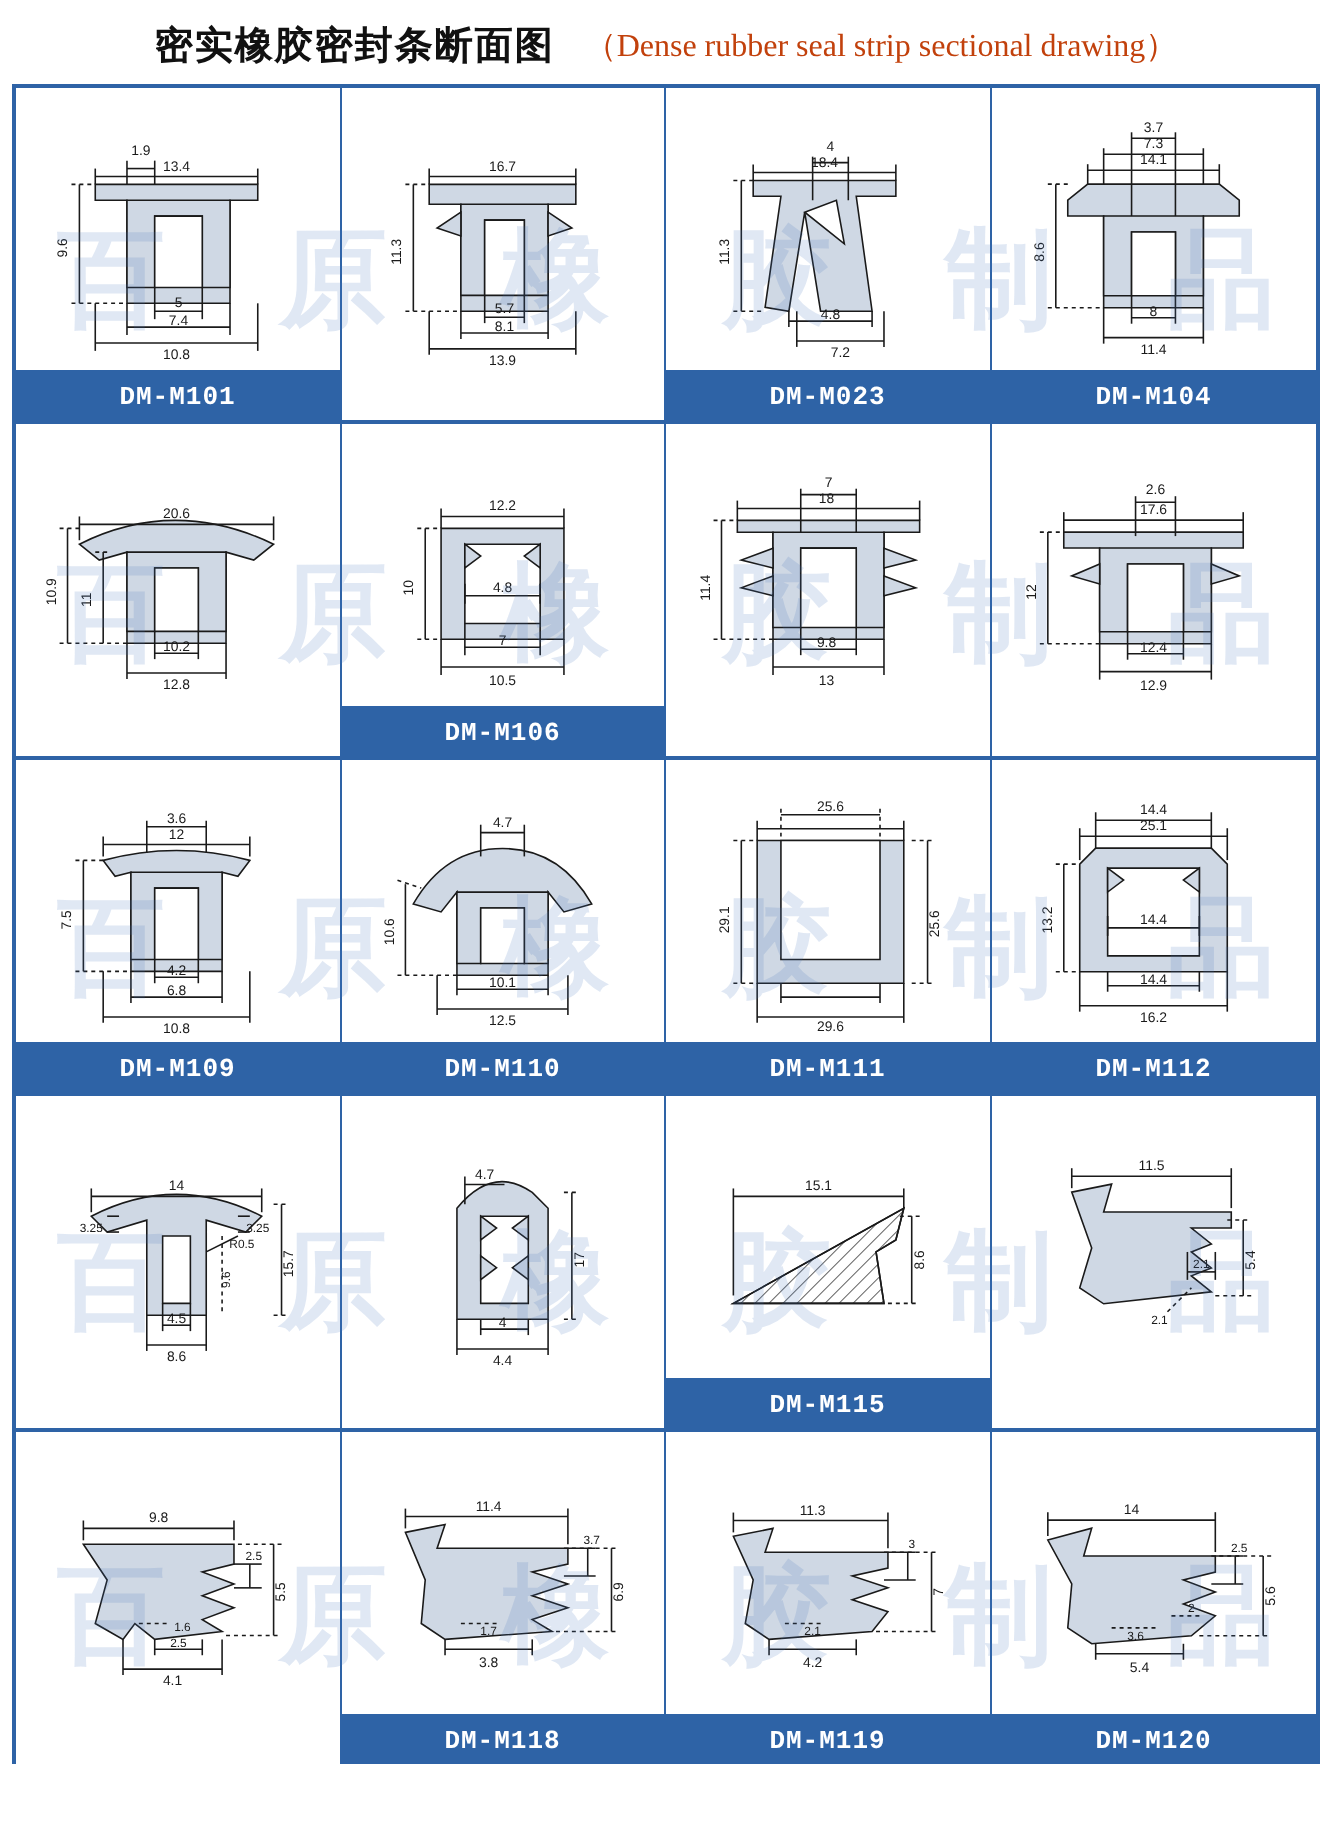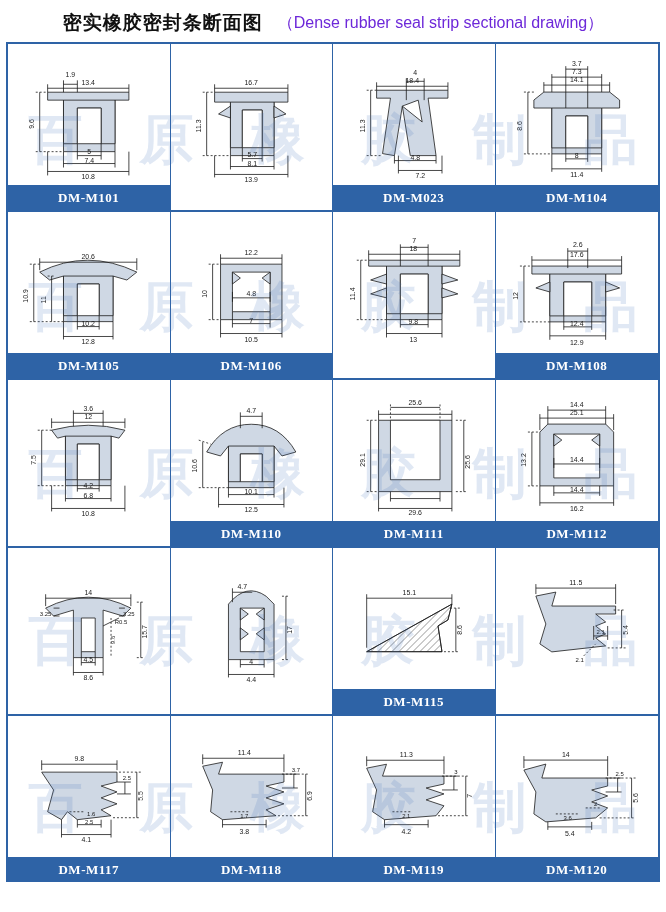--- a/index.html
+++ b/index.html
@@ -25,23 +25,23 @@
     box-sizing:border-box;
   }
   .title-bar .t-cn{
     font-family:"DejaVu Sans", sans-serif;
     font-weight:bold;
     font-size:19px;
     color:#111;
     letter-spacing:1px;
   }
   .title-bar .t-en{
-    font-family:Liberation Sans, sans-serif;
+    font-family:Liberation Serif, serif;
     font-size:16px;
-    color:#6d28d9;
+    color:#c2410c;
     margin-left:15px;
   }
   
   .grid{
     position:relative;
     margin:0 6px;
     border:2px solid #2e63a6;
     border-bottom:none;
     box-sizing:border-box;
   }
@@ -69,21 +69,21 @@
     height:24px;
     background:#2e63a6;
     color:#ffffff;
     font-size:13px;
     font-weight:bold;
     letter-spacing:.5px;
     display:flex;
     align-items:center;
     justify-content:center;
     border-top:1px solid #2e63a6;
-    font-family:Liberation Serif, serif;
+    font-family:Liberation Mono, monospace;
   }
   .row-sep{
     height:2px;
     background:#2e63a6;
   }
   .wm-row{
     position:absolute;
     left:0;right:0;
     height:141px;
     display:flex;
@@ -283,21 +283,20 @@
             </g>
             <g fill="#1a1a1a" font-family="Liberation Sans, sans-serif" font-size="7" text-anchor="middle">
               <text x="81" y="47">20.6</text>
               <text x="20" y="84" transform="rotate(-90 20 84)">10.9</text>
               <text x="38" y="88" transform="rotate(-90 38 88)">11</text>
               <text x="81" y="114">10.2</text>
               <text x="81" y="133">12.8</text>
             </g>
           </svg>
         </div>
-        <div class="label">DM-M105</div>
       </div>
 
       <div class="cell">
         <div class="fig">
           <svg viewBox="0 0 163 141">
             <g stroke="#1a1a1a" fill="none" stroke-width="0.8">
               <path d="M50 52 L112 52 L112 108 L50 108 Z" fill="#cfd8e4"></path>
               <path d="M62 60 L100 60 L100 100 L62 100 Z" fill="#ffffff"></path>
               <path d="M62 60 L70 66 L62 72 Z" fill="#cfd8e4"></path>
               <path d="M100 60 L92 66 L100 72 Z" fill="#cfd8e4"></path>
@@ -394,21 +393,20 @@
             </g>
             <g fill="#1a1a1a" font-family="Liberation Sans, sans-serif" font-size="7" text-anchor="middle">
               <text x="81" y="45">17.6</text>
               <text x="82" y="35">2.6</text>
               <text x="22" y="84" transform="rotate(-90 22 84)">12</text>
               <text x="81" y="114">12.4</text>
               <text x="81" y="133">12.9</text>
             </g>
           </svg>
         </div>
-        <div class="label">DM-M108</div>
       </div>
     </div>
     <div class="row-sep"></div>
 
     <div class="row">
 
       <div class="cell">
         <div class="fig">
           <svg viewBox="0 0 163 141">
             <g stroke="#1a1a1a" fill="none" stroke-width="0.8">
@@ -437,20 +435,21 @@
             <g fill="#1a1a1a" font-family="Liberation Sans, sans-serif" font-size="7" text-anchor="middle">
               <text x="81" y="39">12</text>
               <text x="81" y="31">3.6</text>
               <text x="28" y="80" transform="rotate(-90 28 80)">7.5</text>
               <text x="81" y="108">4.2</text>
               <text x="81" y="118">6.8</text>
               <text x="81" y="137">10.8</text>
             </g>
           </svg>
         </div>
+        <div class="label">DM-M109</div>
       </div>
 
       <div class="cell">
         <div class="fig">
           <svg viewBox="0 0 163 141">
             <g stroke="#1a1a1a" fill="none" stroke-width="0.8">
               <path d="M36 72 Q52 44 81 44 Q110 44 126 72 L112 76 L104 66 L104 108 L58 108 L58 66 L50 76 Z" fill="#cfd8e4"></path>
               <path d="M58 66 L104 66 L104 102 L92 102 L92 74 L70 74 L70 102 L58 102 Z" fill="#cfd8e4"></path>
               <path d="M70 74 L92 74 L92 102 L70 102 Z" fill="#ffffff"></path>
               <line x1="70" y1="32" x2="70" y2="48"></line>
@@ -711,21 +710,20 @@
             <g fill="#1a1a1a" font-family="Liberation Sans, sans-serif" font-size="7" text-anchor="middle">
               <text x="72" y="45">9.8</text>
               <text x="120" y="64" font-size="6">2.5</text>
               <text x="136" y="80" transform="rotate(-90 136 80)">5.5</text>
               <text x="84" y="100" font-size="6">1.6</text>
               <text x="82" y="108" font-size="6">2.5</text>
               <text x="79" y="127">4.1</text>
             </g>
           </svg>
         </div>
-        <div class="label">DM-M117</div>
       </div>
 
       <div class="cell">
         <div class="fig">
           <svg viewBox="0 0 163 141">
             <g stroke="#1a1a1a" fill="none" stroke-width="0.8">
               <path d="M32 50 L52 46 L48 58 L114 58 L114 66 L96 70 L114 76 L96 82 L114 88 L96 94 L106 100 L52 104 L40 96 L42 74 Z" fill="#cfd8e4"></path>
               <line x1="32" y1="38" x2="32" y2="48"></line>
                 <line x1="114" y1="38" x2="114" y2="56"></line>
               <line x1="32" y1="42" x2="114" y2="42"></line>

